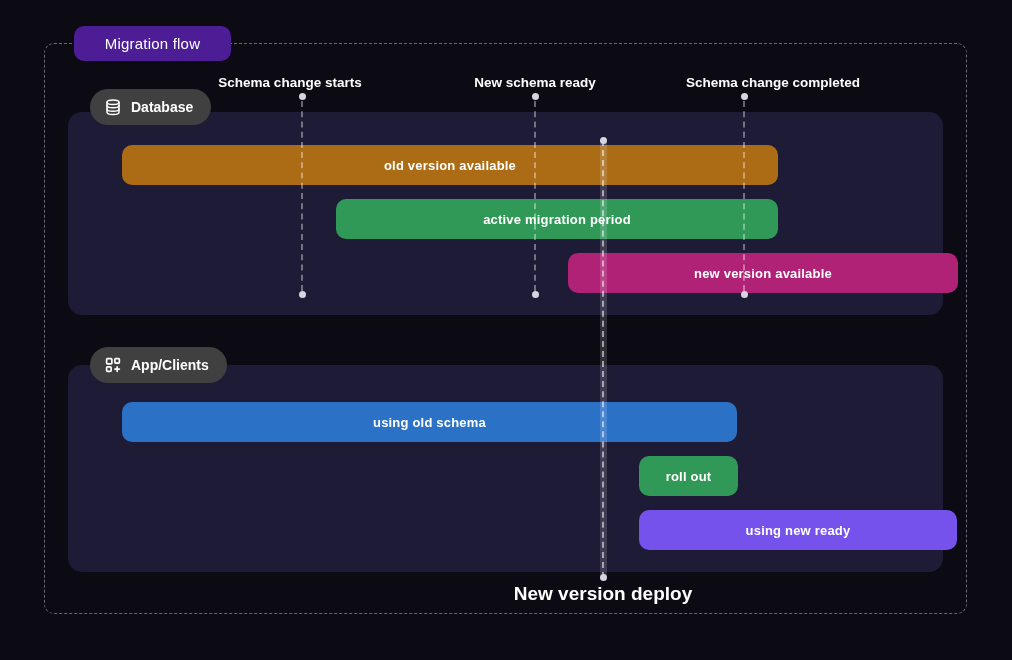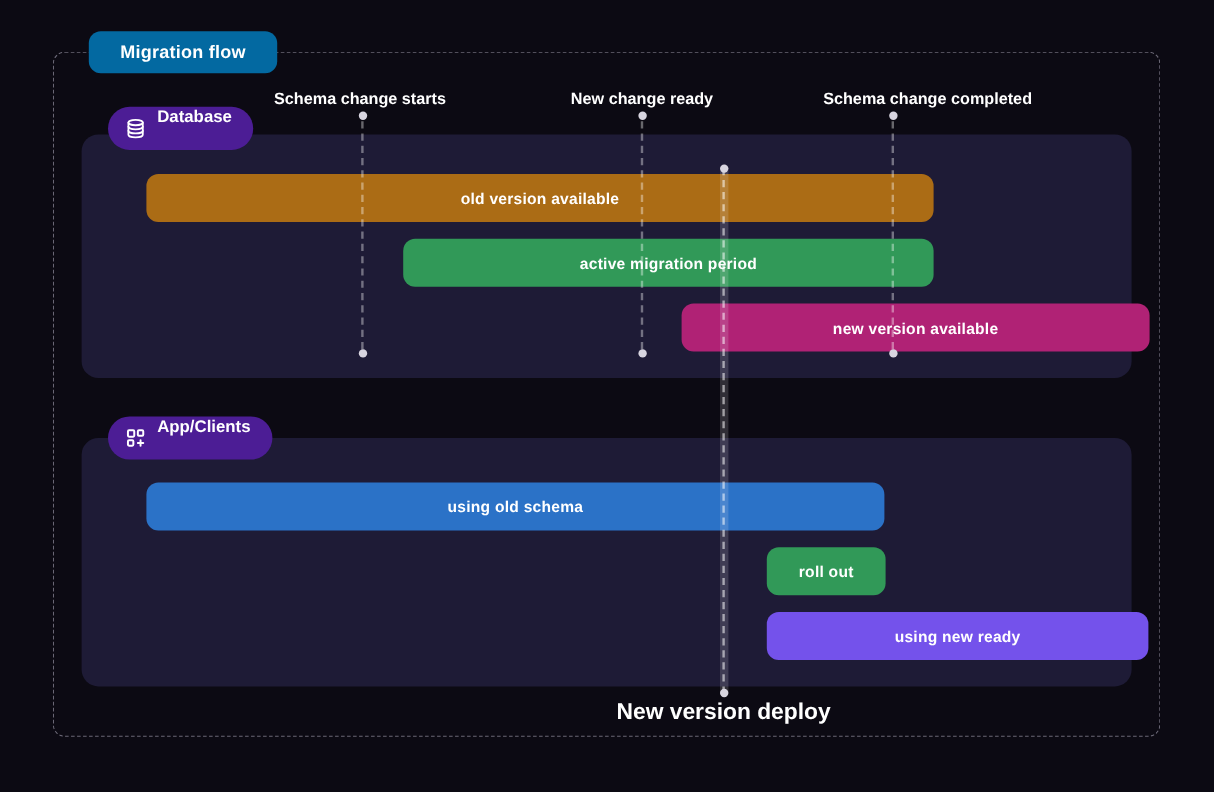--- a/index.html
+++ b/index.html
@@ -8,54 +8,54 @@
     background:#0c0a13;
     font-family:"Liberation Sans","DejaVu Sans",sans-serif;
     color:#fff;
   }
   .frame{
     position:absolute;left:44px;top:43px;width:921px;height:569px;
     border:1.5px dashed #6a6775;border-radius:10px;z-index:0;
   }
   .title-badge{
     position:absolute;left:74px;top:26px;width:157px;height:35px;
-    background:#0369a1;border-radius:10px;z-index:8;
+    background:#4c1d95;border-radius:10px;z-index:8;
     display:flex;align-items:center;justify-content:center;
-    font-size:15px;font-weight:700;letter-spacing:.2px;
+    font-size:15px;font-weight:400;letter-spacing:.2px;
   }
   .panel{
     position:absolute;left:68px;width:875px;background:#1e1b36;
     border-radius:14px;z-index:1;
   }
   .panel-db{top:112px;height:203px;}
   .panel-app{top:365px;height:207px;}
   .badge{
-    position:absolute;height:36px;background:#4c1d95;border-radius:18px;
-    display:flex;gap:9px;padding:0 18px 0 14px;
+    position:absolute;height:36px;background:#404040;border-radius:18px;
+    display:flex;align-items:center;gap:9px;padding:0 18px 0 14px;
     z-index:8;font-size:14px;font-weight:700;
   }
   .badge-db{left:90px;top:89px;}
   .badge-app{left:90px;top:347px;}
   .badge .icn{display:flex;align-items:center;}
   .bar{
     position:absolute;height:40px;border-radius:10px;z-index:2;
     display:flex;align-items:center;justify-content:center;
     font-size:13px;font-weight:700;letter-spacing:.2px;color:#fff;margin-left:34px;
   }
   .bar-old{left:88px;top:145px;width:656px;background:#ab6c15;}
   .bar-active{left:302px;top:199px;width:442px;background:#319958;}
   .bar-new{left:534px;top:253px;width:390px;background:#b02275;}
   .bar-usingold{left:88px;top:402px;width:615px;background:#2b72c7;}
   .bar-rollout{left:605px;top:456px;width:99px;background:#319958;}
   .bar-usingnew{left:605px;top:510px;width:318px;background:#7452eb;}
   .ms-label{
     position:absolute;top:75px;transform:translateX(-50%);
     font-size:13.5px;font-weight:700;white-space:nowrap;z-index:4;
   }
-  .ms-label-1{left:300px;}
+  .ms-label-1{left:290px;}
   .ms-label-2{left:535px;}
   .ms-label-3{left:773px;}
   .ms-line{
     position:absolute;width:0;top:101px;height:190px;
     border-left:2px dashed rgba(255,255,255,0.38);z-index:5;
   }
   .ms-line-1{left:301px;}
   .ms-line-2{left:534px;}
   .ms-line-3{left:743px;}
   .dot{
@@ -80,21 +80,21 @@
 
 <div class="canvas">
 
   <div class="frame"></div>
 
   <div class="title-badge">
     <span>Migration flow</span>
   </div>
 
   <div class="ms-label ms-label-1">Schema change starts</div>
-  <div class="ms-label ms-label-2">New change ready</div>
+  <div class="ms-label ms-label-2">New schema ready</div>
   <div class="ms-label ms-label-3">Schema change completed</div>
 
   <div class="ms-line ms-line-1"></div>
   <div class="ms-line ms-line-2"></div>
   <div class="ms-line ms-line-3"></div>
   <div class="dot" style="left:299px;top:93px;"></div>
   <div class="dot" style="left:532px;top:93px;"></div>
   <div class="dot" style="left:741px;top:93px;"></div>
   <div class="dot" style="left:299px;top:291px;"></div>
   <div class="dot" style="left:532px;top:291px;"></div>

